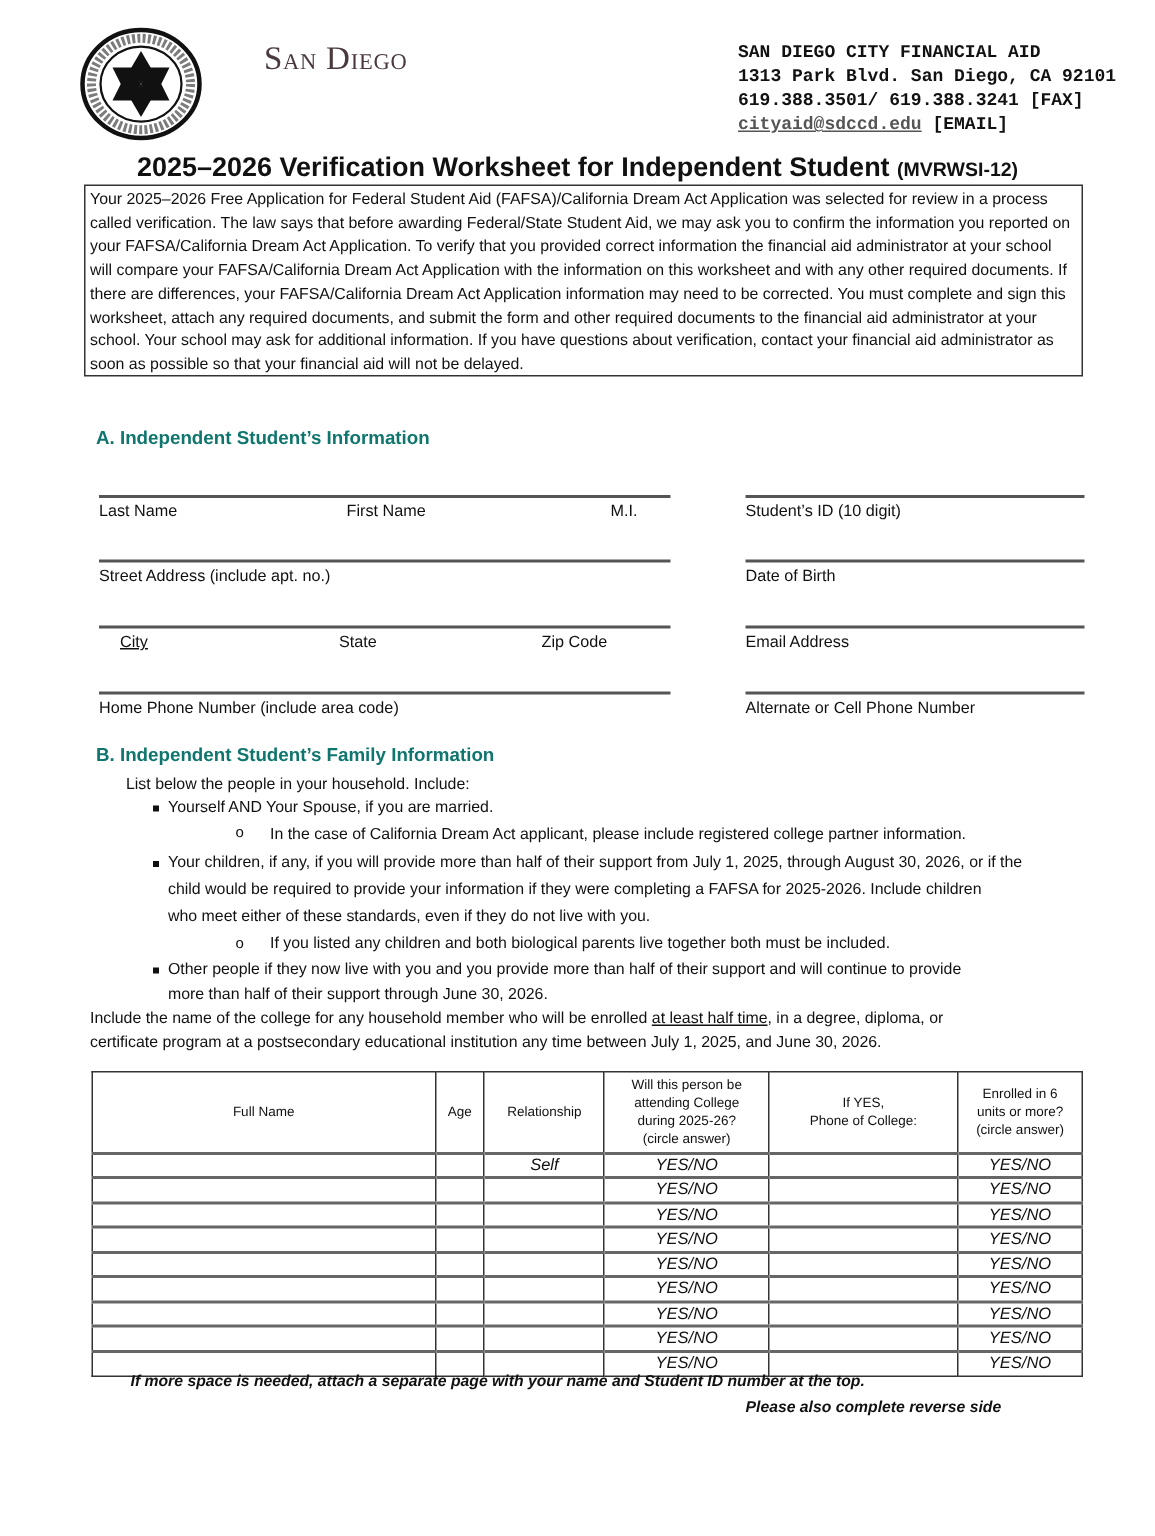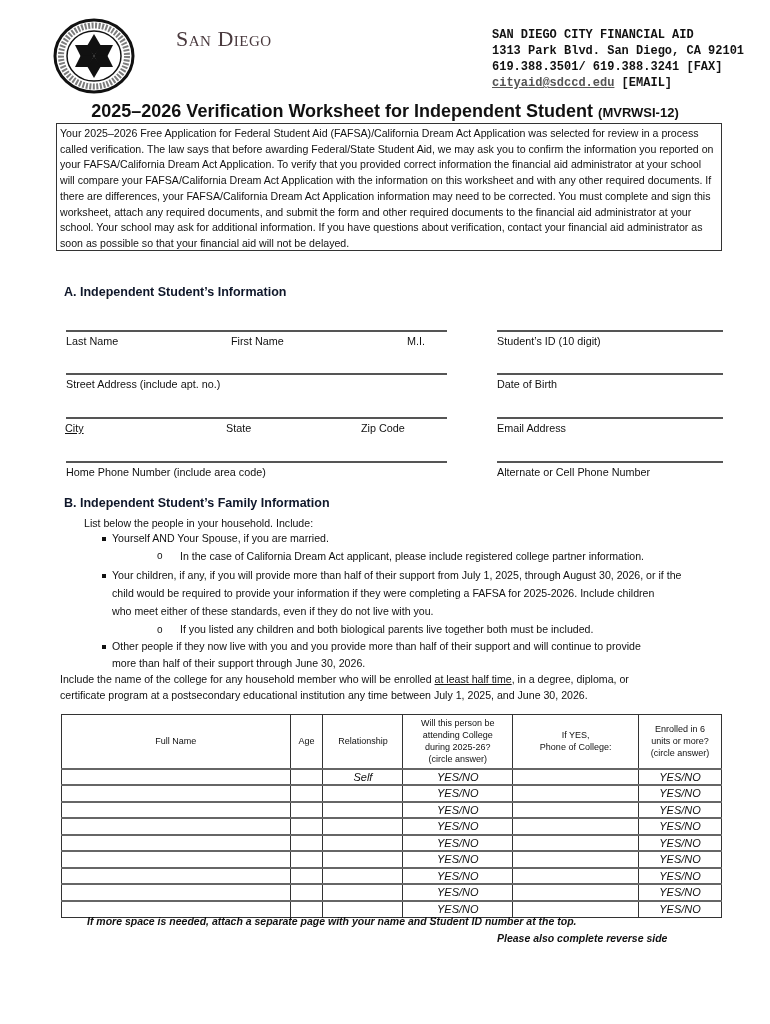--- a/index.html
+++ b/index.html
@@ -14,21 +14,21 @@
   .contact { position: absolute; left: 492px; top: 27px; font-family: Liberation Mono, monospace; font-weight: bold; font-size: 12px; line-height: 16px; color: #111; }
   .contact .email { color: #555; text-decoration: underline; }
 
   
   .title { position: absolute; left: 0; width: 770px; top: 101px; text-align: center; font-weight: bold; font-size: 18px; color: #111; }
   .title .code { font-size: 13px; }
 
   
   .intro { position: absolute; left: 56px; top: 123px; width: 666px; height: 128px; border: 1px solid #333; padding: 2px 3px; font-size: 10.6px; line-height: 15.7px; color: #111; }
 
-  .h-section { position: absolute; left: 64px; font-weight: bold; font-size: 12.5px; color: #0f172a; }
+  .h-section { position: absolute; left: 64px; font-weight: bold; font-size: 12.5px; color: #0f766e; }
 
   
   .fline { position: absolute; height: 2px; background: #555; }
   .flabel { position: absolute; font-size: 10.8px; color: #111; }
 
   
   .btext { position: absolute; font-size: 10.6px; color: #111; line-height: 15px; }
   .bullet { position: absolute; width: 4px; height: 4px; background: #111; }
   .circ { position: absolute; font-size: 10px; }
   .ul { text-decoration: underline; }
@@ -80,21 +80,21 @@
 <div class="flabel" style="left:407px; top:335px;">M.I.</div>
 <div class="fline" style="left:497px; top:330px; width:226px;"></div>
 <div class="flabel" style="left:497px; top:335px;">Student’s ID (10 digit)</div>
 
 <div class="fline" style="left:66px; top:373px; width:381px;"></div>
 <div class="flabel" style="left:66px; top:378px;">Street Address (include apt. no.)</div>
 <div class="fline" style="left:497px; top:373px; width:226px;"></div>
 <div class="flabel" style="left:497px; top:378px;">Date of Birth</div>
 
 <div class="fline" style="left:66px; top:417px; width:381px;"></div>
-<div class="flabel" style="left:65px; top:422px;text-decoration:underline;">City</div>
+<div class="flabel" style="left:80px; top:422px;text-decoration:underline;">City</div>
 <div class="flabel" style="left:226px; top:422px;">State</div>
 <div class="flabel" style="left:361px; top:422px;">Zip Code</div>
 <div class="fline" style="left:497px; top:417px; width:226px;"></div>
 <div class="flabel" style="left:497px; top:422px;">Email Address</div>
 
 <div class="fline" style="left:66px; top:461px; width:381px;"></div>
 <div class="flabel" style="left:66px; top:466px;text-align:right;">Home Phone Number (include area code)</div>
 <div class="fline" style="left:497px; top:461px; width:226px;"></div>
 <div class="flabel" style="left:497px; top:466px;">Alternate or Cell Phone Number</div>
 

